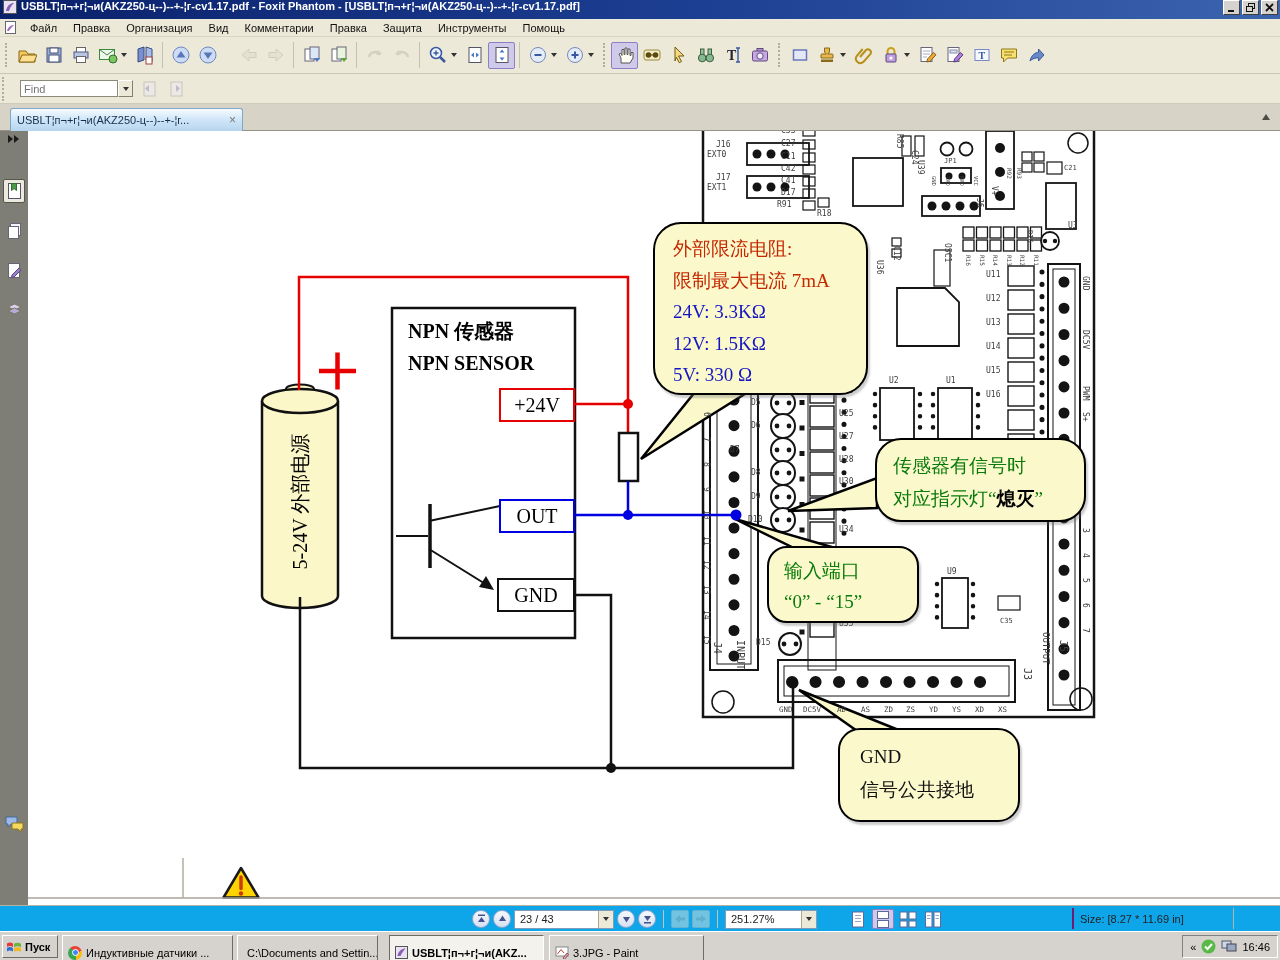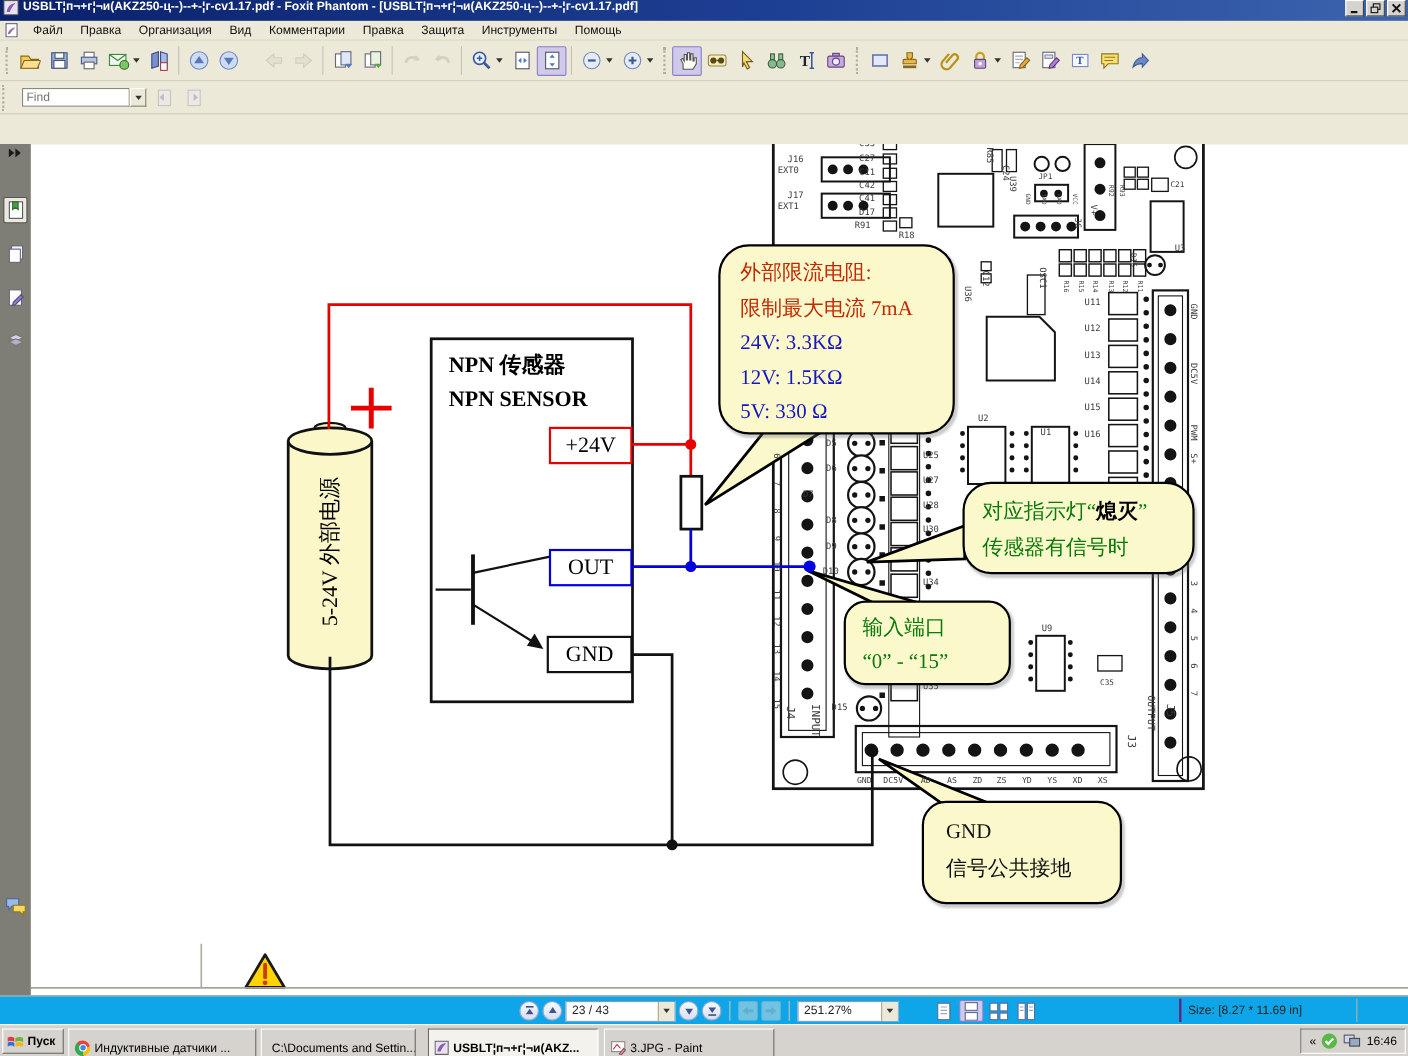--- a/index.html
+++ b/index.html
@@ -351,20 +351,27 @@
         </svg>
       </span>
     <span class="fbtn dis">
         <svg width="20" height="20" viewBox="0 0 20 20">
           <rect x="4" y="3" width="11" height="14" fill="#eceaf4" stroke="#9a96aa"></rect>
           <path d="M9 13 l4-3.5 -4-3.5 Z" fill="#8a84b8"></path>
         </svg>
       </span>
   </div>
 
+  <div class="tabrow">
+    <div class="tab">
+      <span class="tab-label">USBLT¦п¬+г¦¬и(AKZ250-ц--)--+-¦г...</span>
+      <span class="tab-close">×</span>
+    </div>
+    <span class="tabscroll"></span>
+  </div>
 
   <div class="main">
     <div class="sidebar">
       <span class="chev">
           <i></i>
           <i></i>
         </span>
       <span class="sicon sel" style="top:48px">
           <svg width="17" height="18" viewBox="0 0 17 18">
             <rect x="2.5" y="1.5" width="12" height="15" fill="#fff" stroke="#556"></rect>
@@ -689,21 +696,21 @@
         <span class="pl plv" style="left:711px;top:437px">7</span>
         <span class="pl plv" style="left:711px;top:462px">8</span>
         <span class="pl plv" style="left:711px;top:487px">9</span>
         <span class="pl plv" style="left:711px;top:510px">10</span>
         <span class="pl plv" style="left:711px;top:536px">11</span>
         <span class="pl plv" style="left:711px;top:560px">12</span>
         <span class="pl plv" style="left:711px;top:585px">13</span>
         <span class="pl plv" style="left:711px;top:610px">14</span>
         <span class="pl plv" style="left:711px;top:635px">15</span>
         <span class="pl" style="left:889px;top:376px">U2</span>
-        <span class="pl" style="left:946px;top:388px">U1</span>
+        <span class="pl" style="left:946px;top:376px">U1</span>
         <span class="pl" style="left:947px;top:567px">U9</span>
         <span class="pl" style="left:1000px;top:617px;font-size:7px">C35</span>
         <span class="pl" style="left:779px;top:705px;font-size:7.5px">GND</span>
         <span class="pl" style="left:803px;top:705px;font-size:7.5px">DC5V</span>
         <span class="pl" style="left:837px;top:705px;font-size:7.5px">AD</span>
         <span class="pl" style="left:861px;top:705px;font-size:7.5px">AS</span>
         <span class="pl" style="left:884px;top:705px;font-size:7.5px">ZD</span>
         <span class="pl" style="left:906px;top:705px;font-size:7.5px">ZS</span>
         <span class="pl" style="left:929px;top:705px;font-size:7.5px">YD</span>
         <span class="pl" style="left:952px;top:705px;font-size:7.5px">YS</span>
@@ -723,22 +730,22 @@
         <span class="ser" style="left:212px;top:488px;width:176px;text-align:center;font-size:20px;transform:rotate(-90deg)">5-24V 外部电源</span>
 
         <div class="co" style="left:653px;top:222px;width:215px;height:173px;border-radius:28px;padding:9px 0 0 18px;line-height:31.5px">
           <p class="red">外部限流电阻:</p>
           <p class="red">限制最大电流 7mA</p>
           <p class="blue">24V: 3.3KΩ</p>
           <p class="blue">12V: 1.5KΩ</p>
           <p class="blue">5V: 330 Ω</p>
         </div>
         <div class="co" style="left:875px;top:438px;width:211px;height:84px;border-radius:26px;padding:9px 0 0 16px;line-height:33px">
+          <p class="grn">传感器有信号时</p>
           <p class="grn"><span>对应指示灯“</span><span class="strongk">熄灭</span><span>”</span></p>
-          <p class="grn">传感器有信号时</p>
         </div>
         <div class="co" style="left:767px;top:546px;width:152px;height:77px;border-radius:20px;padding:7px 0 0 15px;line-height:31px">
           <p class="grn">输入端口</p>
           <p class="grn">“0” - “15”</p>
         </div>
         <div class="co" style="left:838px;top:728px;width:182px;height:94px;border-radius:22px;padding:10px 0 0 20px;line-height:33px">
           <p>GND</p>
           <p>信号公共接地</p>
         </div>
 

